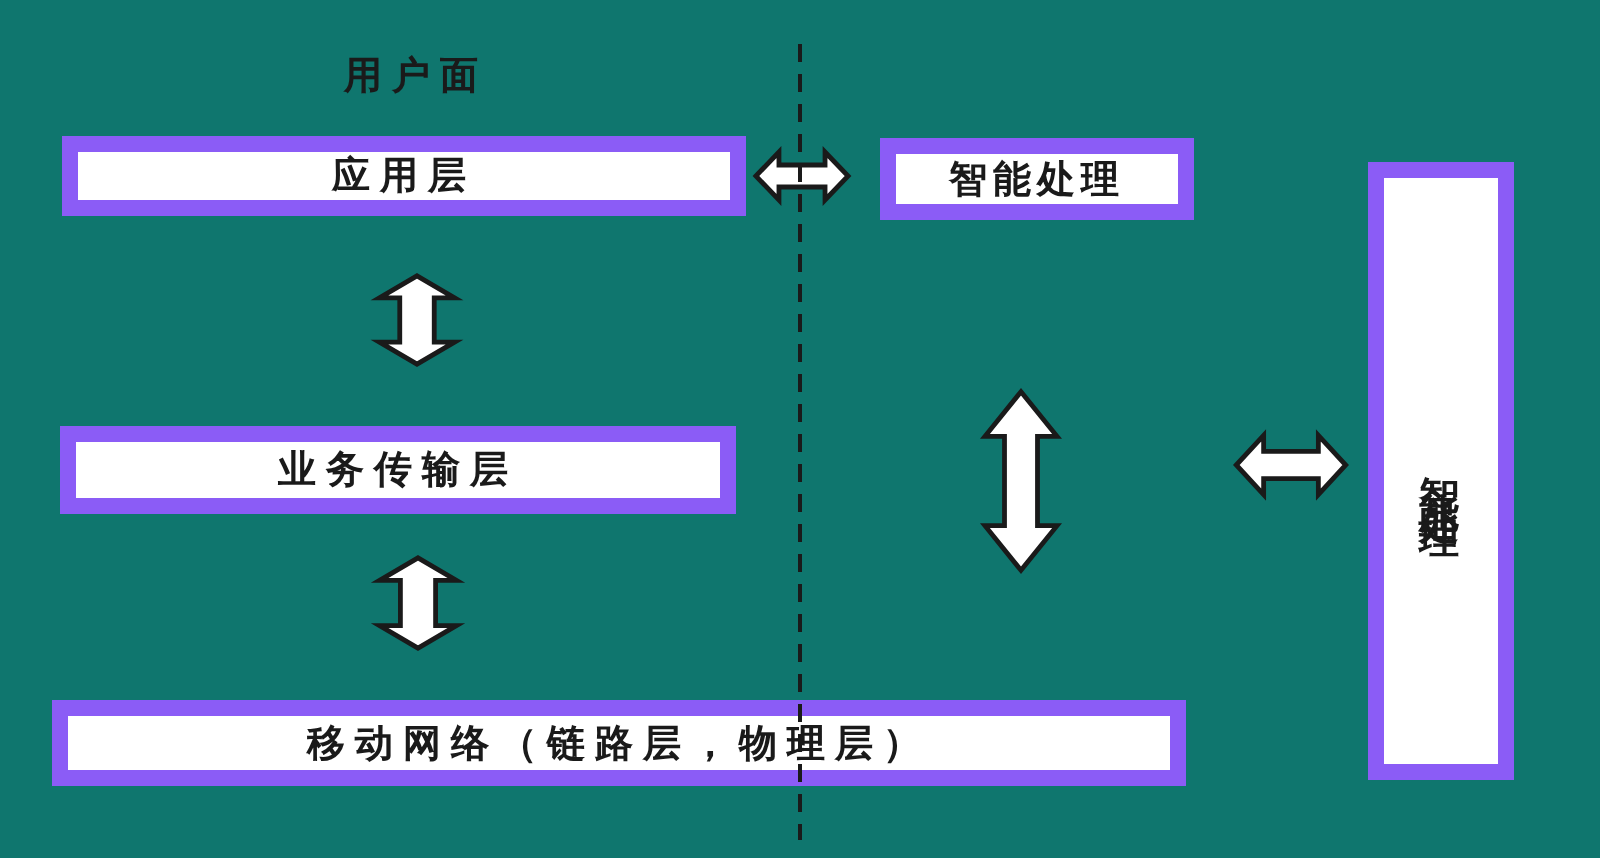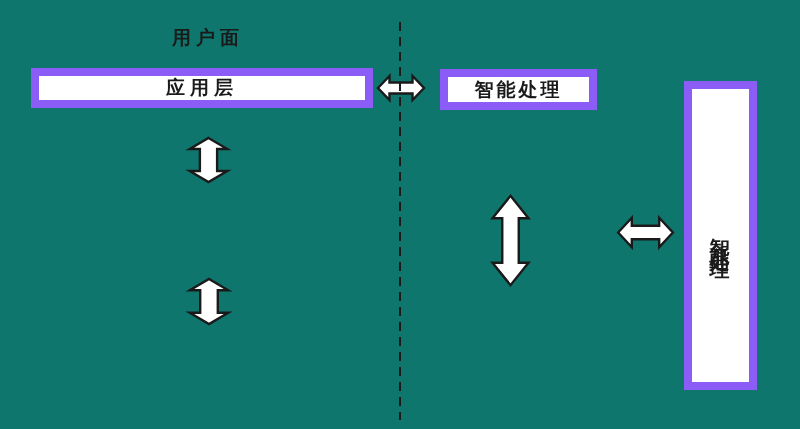--- a/index.html
+++ b/index.html
@@ -109,21 +109,27 @@
   <div class="plane-label label-user">用户面</div>
 
   <div class="dbox box-application">
     <span>应用层</span>
   </div>
 
   <div class="dbox box-interface">
     <span>智能处理</span>
   </div>
 
+  <div class="dbox box-transport">
+    <span>业务传输层</span>
+  </div>
 
+  <div class="dbox box-mobile">
+    <span>移动网络（链路层，物理层）</span>
+  </div>
 
   <div class="dbox box-intelligent">
     <span class="vtext">智能处理</span>
   </div>
 
   <svg class="arrow arrow-h-top" viewBox="0 0 100 60" preserveAspectRatio="none">
     <path d="M2,30 L26,6 L26,19 L74,19 L74,6 L98,30 L74,54 L74,41 L26,41 L26,54 Z"></path>
   </svg>
 
   <svg class="arrow arrow-v-1" viewBox="0 0 60 100" preserveAspectRatio="none">

